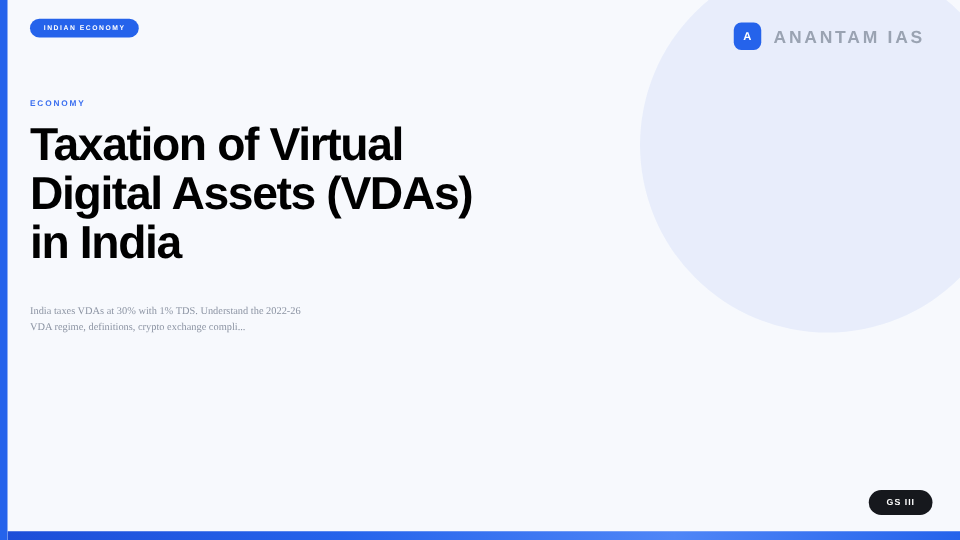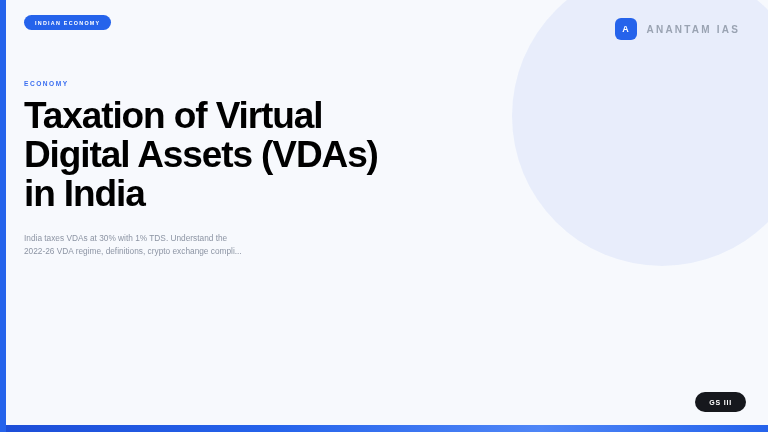--- a/index.html
+++ b/index.html
@@ -62,21 +62,21 @@
   }
   #brand-mark {
     width:22px; height:22px;
     border-radius:6px;
     background:#2563eb;
     color:#fff;
     font-size:9px; font-weight:700;
     display:flex; align-items:center; justify-content:center;
   }
   #brand-name {
-    font-size:10px;
+    font-size:14px;
     font-weight:600;
     letter-spacing:2.2px;
     color:#9aa3b2;
     white-space:nowrap;
   }
 
   
   #content {
     position:absolute;
     left:18px; top:80px;
@@ -94,26 +94,27 @@
   #headline {
     font-size:37px;
     line-height:1.06;
     font-weight:700;
     letter-spacing:-1.1px;
     color:#000000;
     max-width:380px;
   }
 
   #deck {
-    margin-top:18px;
+    margin-top:28px;
     max-width:225px;
     font-size:8.3px;
     line-height:1.62;
     font-weight:400;
     color:#8d95a4;
+    font-family:Liberation Serif, serif;
   }
 
   
   #paper-tag {
     position:absolute;
     right:22px; bottom:20px;
     display:inline-flex; align-items:center; justify-content:center;
     height:20px;
     padding:0 14px;
     border-radius:999px;

